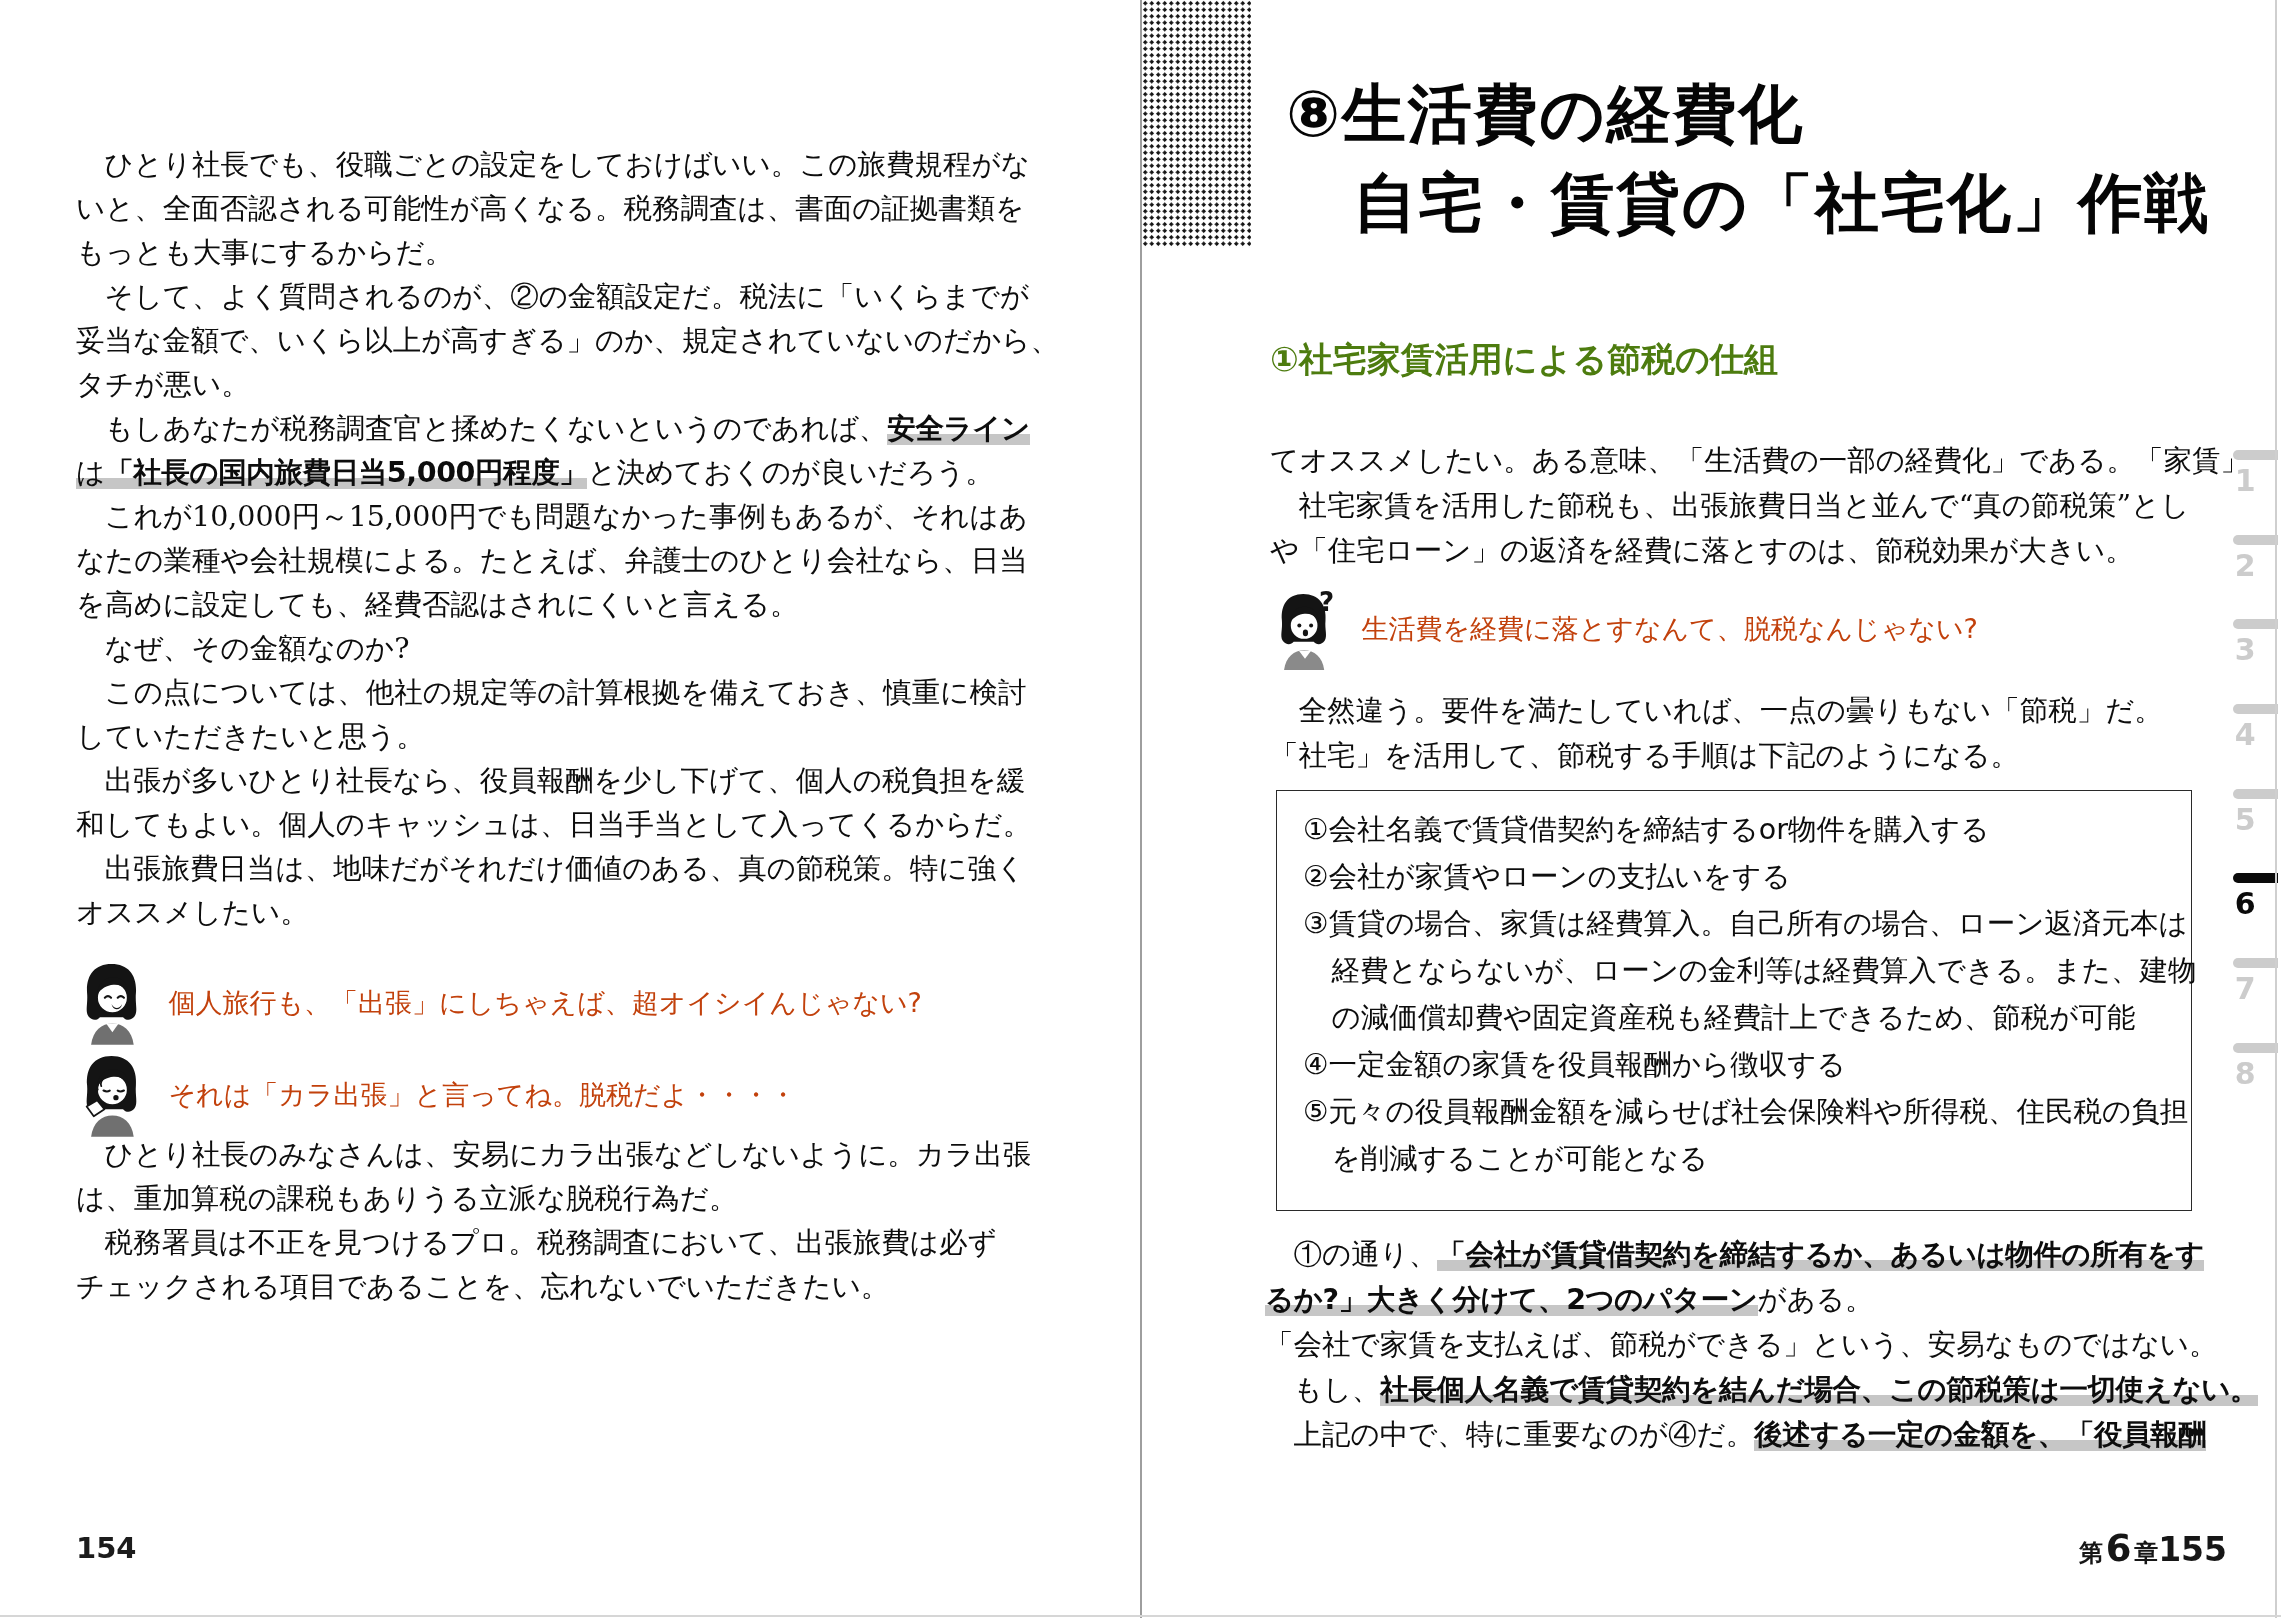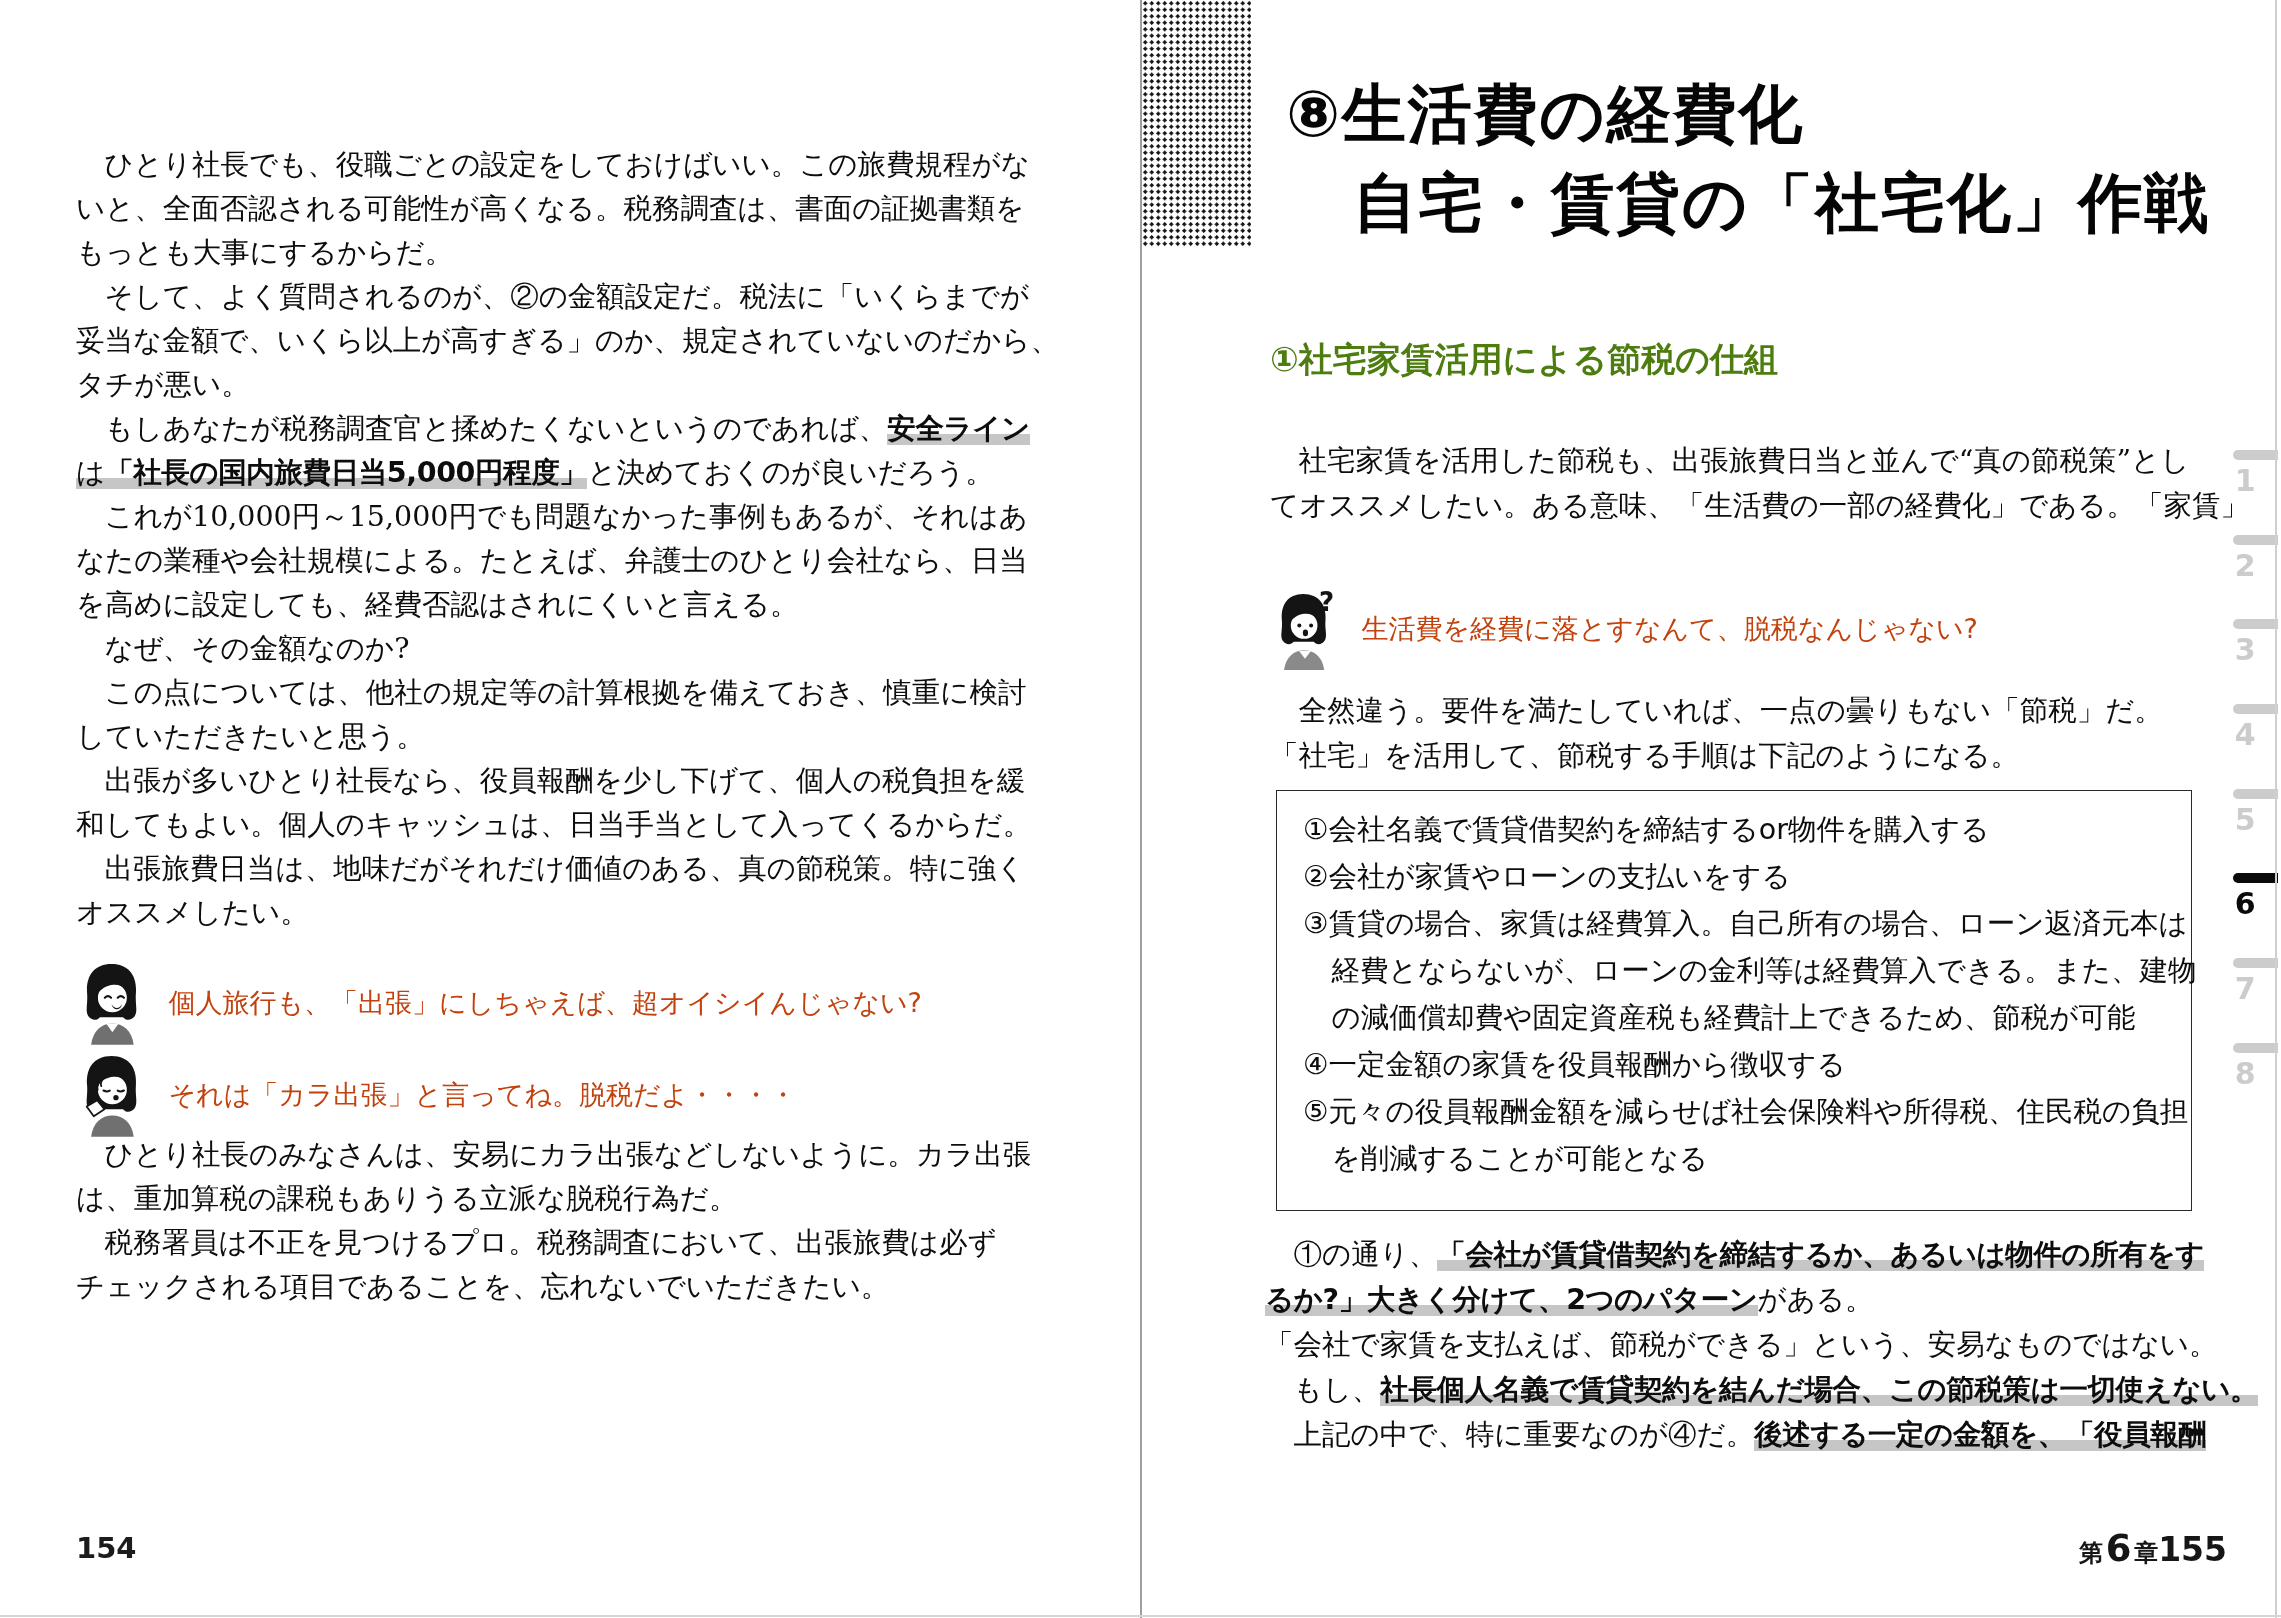--- a/index.html
+++ b/index.html
@@ -101,21 +101,21 @@
   </div>
 
   <div>
     <div class="dots"></div>
 
     <div class="title title1">⑧生活費の経費化</div>
     <div class="title title2">自宅・賃貸の「社宅化」作戦</div>
 
     <div class="sec-head">①社宅家賃活用による節税の仕組</div>
 
-    <div class="tcol intro"><div class="tline"><span>　社宅家賃を活用した節税も、出張旅費日当と並んで“真の節税策”とし</span></div><div class="tline"><span>てオススメしたい。ある意味、「生活費の一部の経費化」である。「家賃」</span></div></div>
+    <div class="tcol intro"><div class="tline"><span>てオススメしたい。ある意味、「生活費の一部の経費化」である。「家賃」</span></div><div class="tline"><span>　社宅家賃を活用した節税も、出張旅費日当と並んで“真の節税策”とし</span></div><div class="tline"><span>や「住宅ローン」の返済を経費に落とすのは、節税効果が大きい。</span></div></div>
 
     <div class="dlg" style="left:1270px;top:588px;">
       <svg width="70" height="82" viewBox="0 0 80 94">
         <path d="M38 7C20 7 12 20 13.5 37c1 11-2.5 18 1 23.5 3.5 5 9.5 5 12.5 1h23c3 4 9 4 12.5-1 3.5-5.5 0-12.5 1-23.5C65 20 56 7 38 7Z" fill="#141414"></path>
         <circle cx="39" cy="43" r="16.5" fill="#fff" stroke="#141414" stroke-width="2.4"></circle>
         <path d="M23 39c1-11 7.5-17.5 16.5-17.5 8.5 0 14.5 5.5 16 14-5.5-4.5-10.5-6.5-16-6-6.5.6-12.5 4-16.5 9.5Z" fill="#141414"></path>
         <circle cx="33.5" cy="43" r="2.3" fill="#141414"></circle>
         <circle cx="47" cy="43" r="2.3" fill="#141414"></circle>
         <ellipse cx="40.5" cy="51.5" rx="3" ry="3.8" fill="#141414"></ellipse>
         <path d="M54 30q5-3 5-8" fill="none" stroke="#141414" stroke-width="2" stroke-linecap="round"></path>

